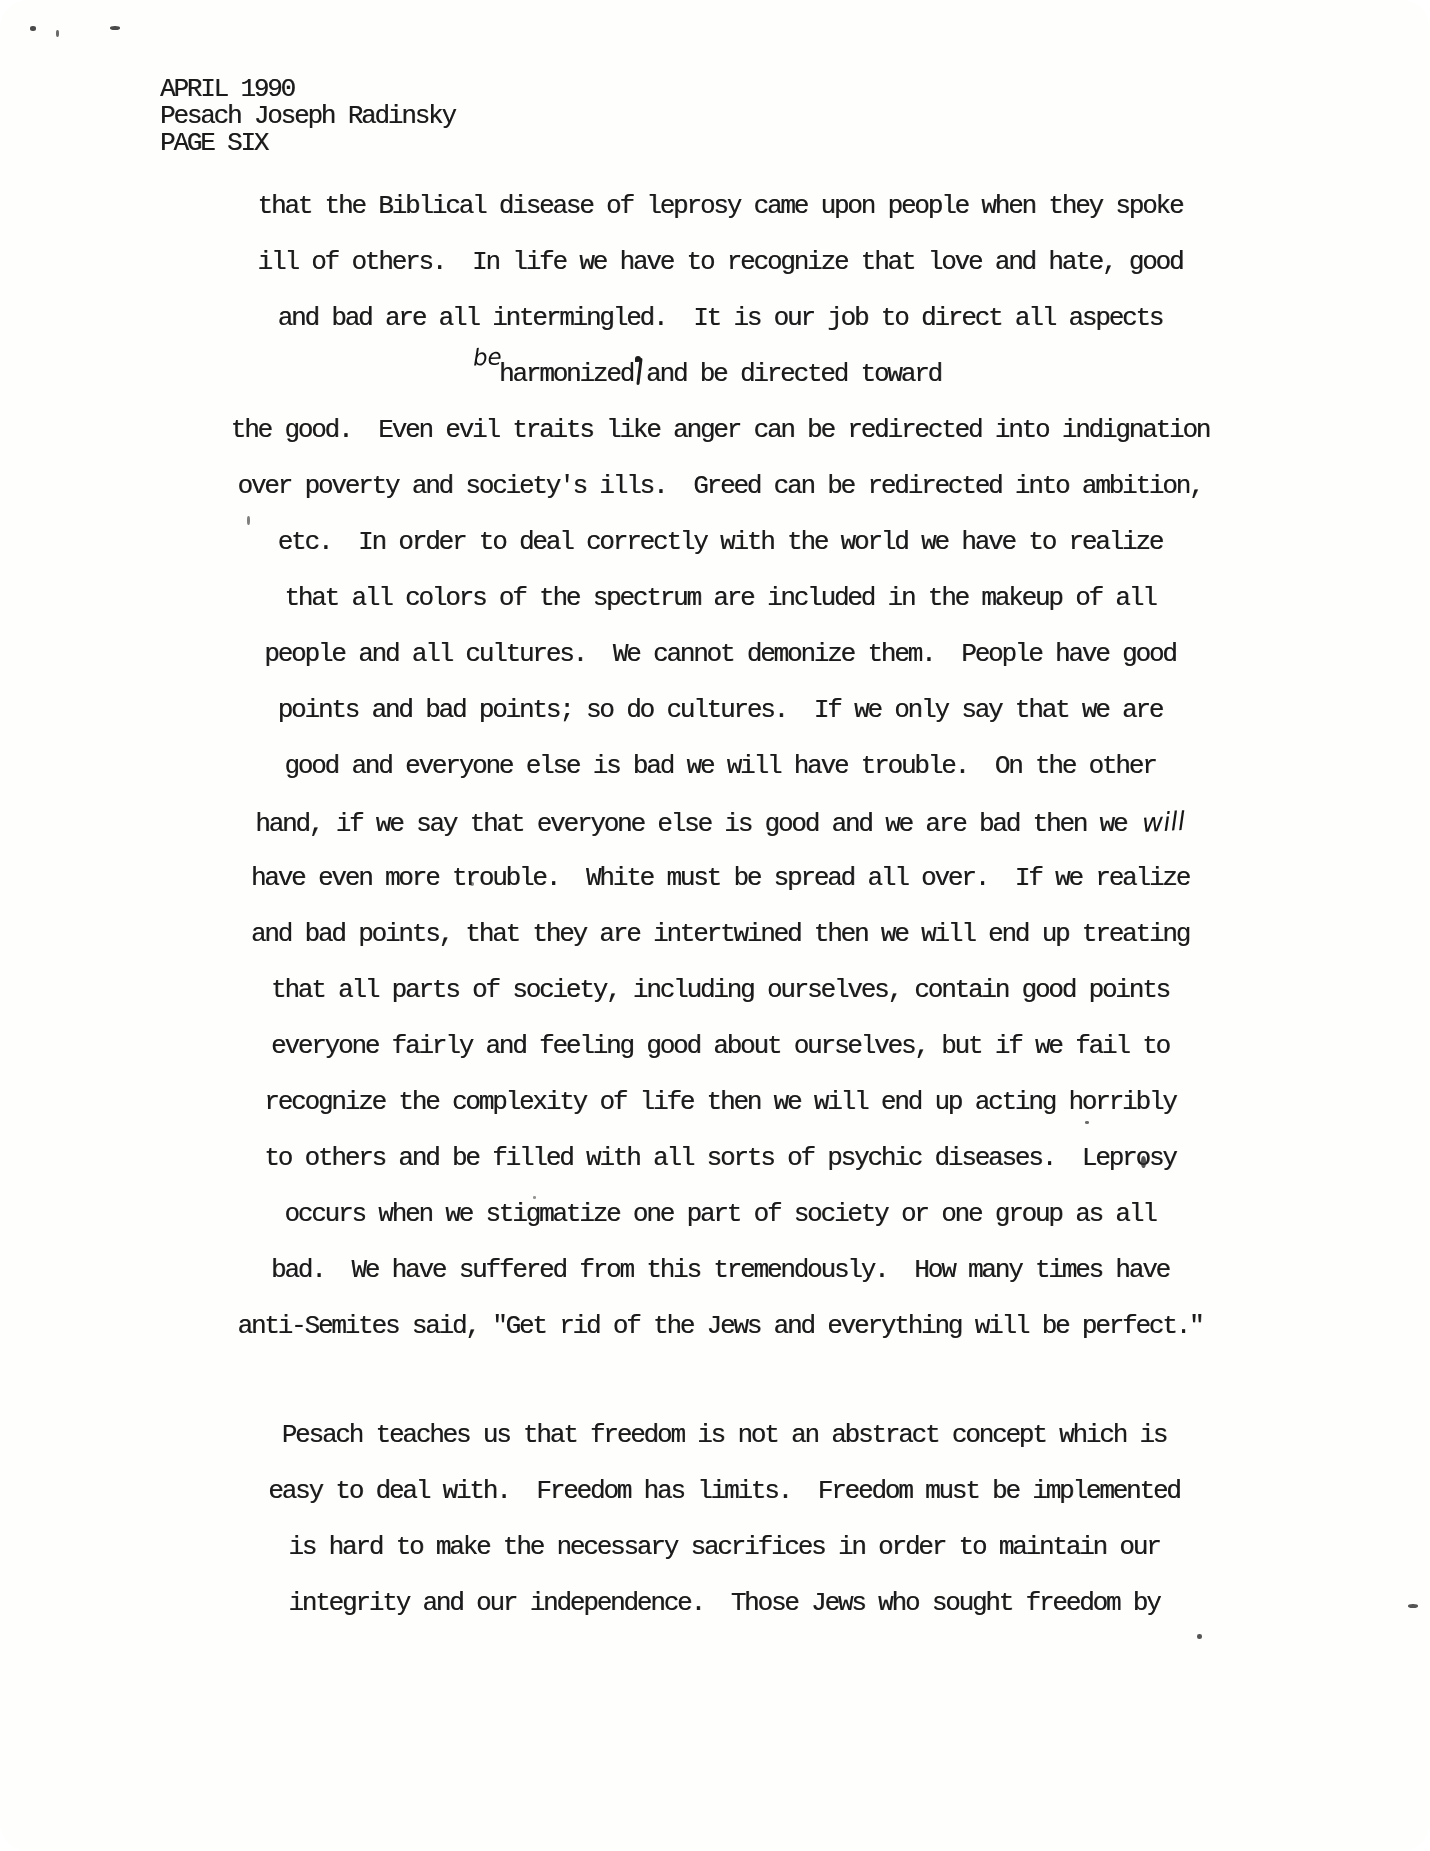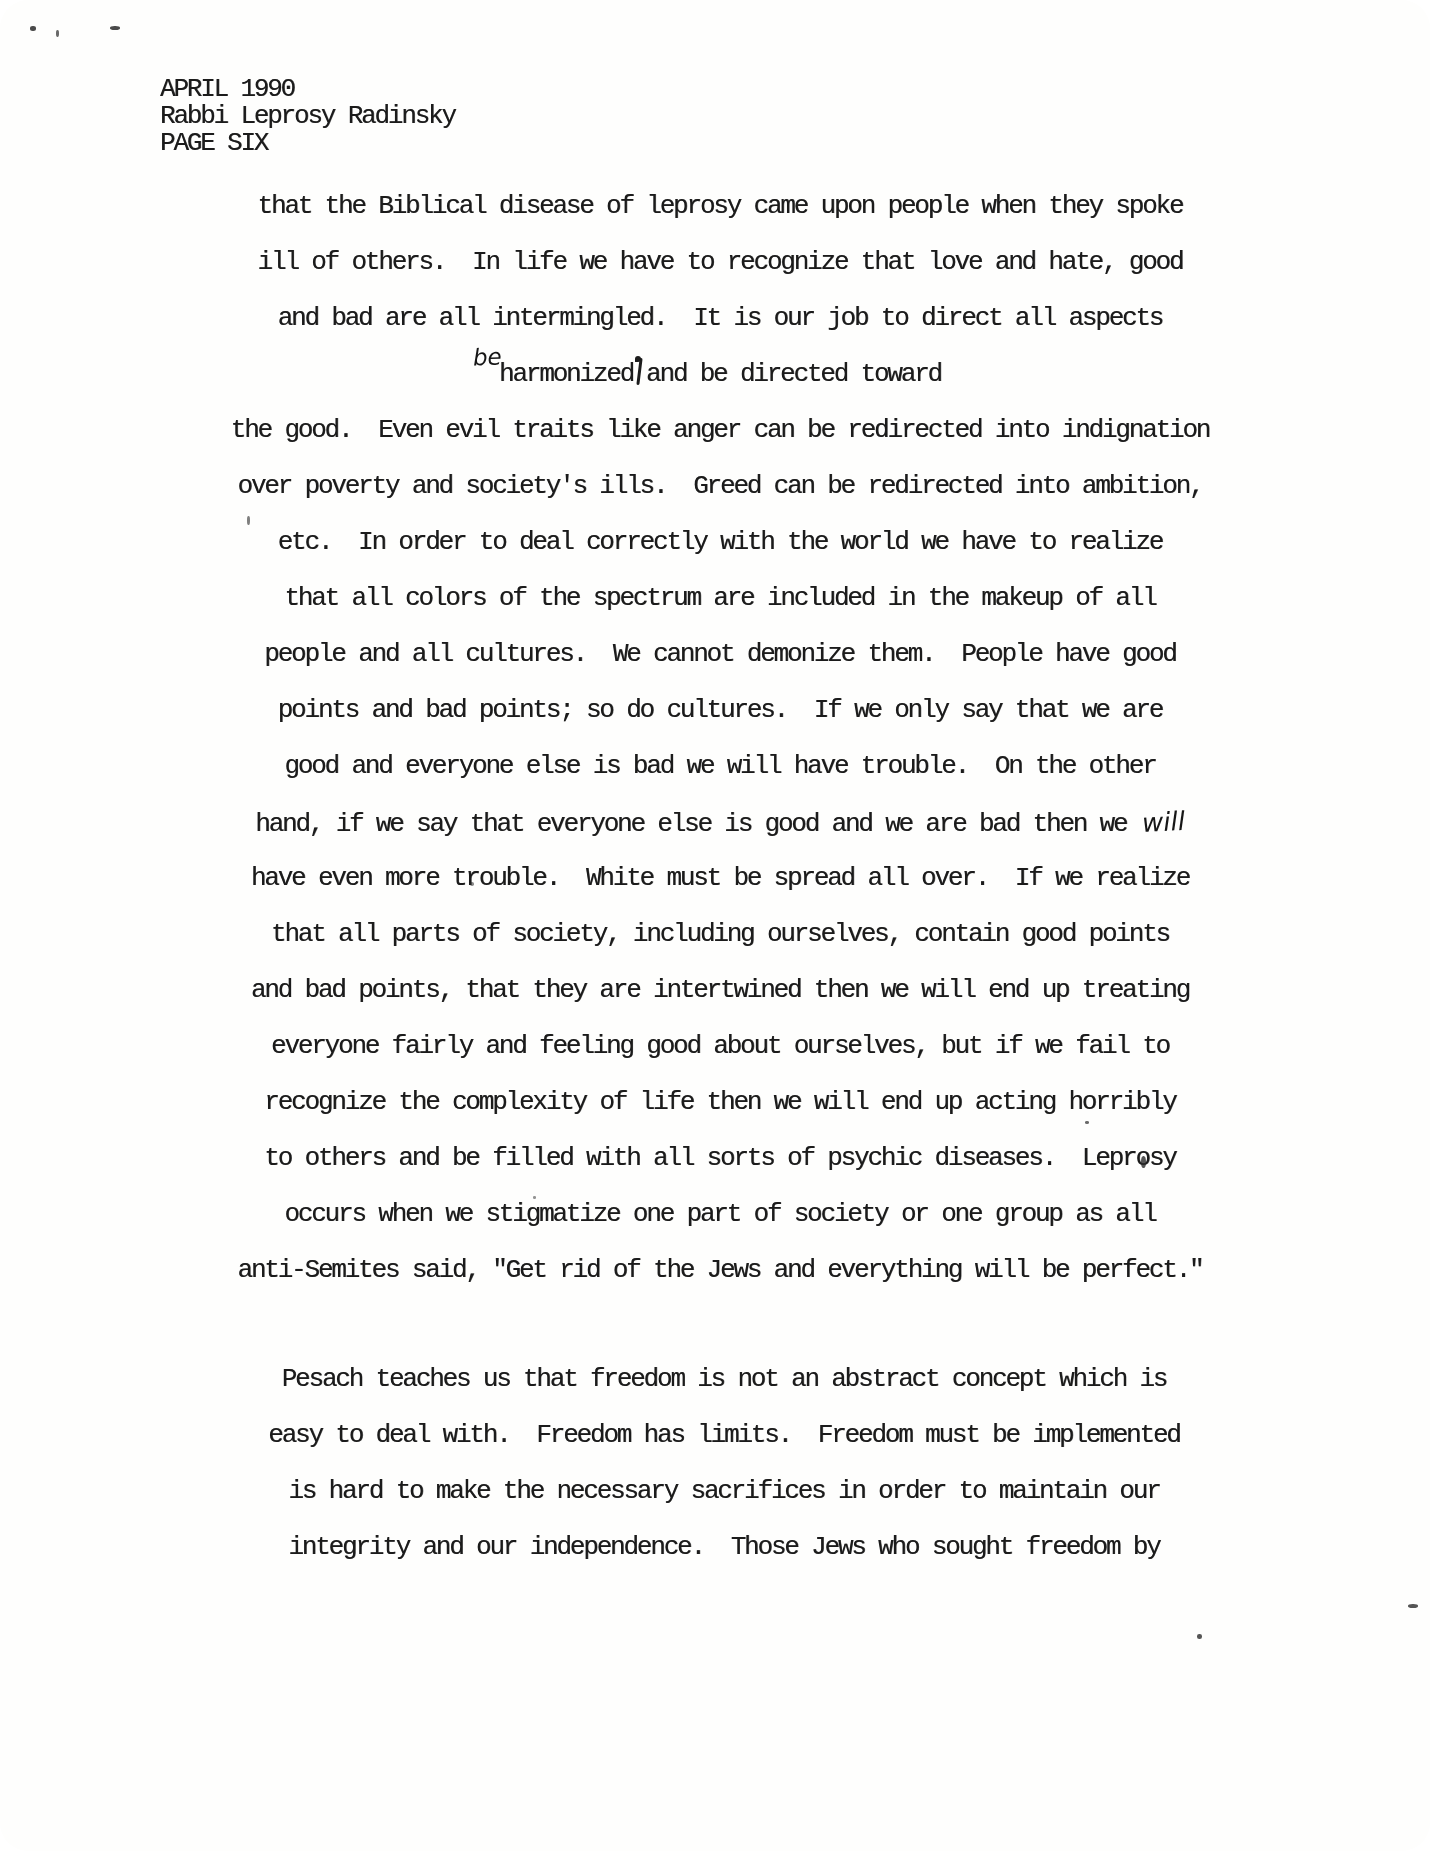--- a/index.html
+++ b/index.html
@@ -114,45 +114,46 @@
     border-radius: 45%;
   }
 </style>
 </head>
 <body>
 
 <div class="page">
 
   <div class="header typedblock">
     <div class="hline">APRIL 1990</div>
-    <div class="hline">Rabbi Leprosy Radinsky</div>
+    <div class="hline">Pesach Joseph Radinsky</div>
     <div class="hline">PAGE SIX</div>
   </div>
 
   <div class="docbody typedblock">
       <div class="paragraph">
         <div class="line">that the Biblical disease of leprosy came upon people when they spoke</div>
         <div class="line">ill of others.  In life we have to recognize that love and hate, good</div>
         <div class="line">and bad are all intermingled.  It is our job to direct all aspects</div>
         <div class="line"><span class="insert-anchor"><span class="insert-above hand">be</span></span><span>harmonized</span><span class="caret-stroke"></span><span>and be directed toward</span></div>
         <div class="line">the good.  Even evil traits like anger can be redirected into indignation</div>
         <div class="line">over poverty and society's ills.  Greed can be redirected into ambition,</div>
         <div class="line">etc.  In order to deal correctly with the world we have to realize</div>
         <div class="line">that all colors of the spectrum are included in the makeup of all</div>
         <div class="line">people and all cultures.  We cannot demonize them.  People have good</div>
         <div class="line">points and bad points; so do cultures.  If we only say that we are</div>
         <div class="line">good and everyone else is bad we will have trouble.  On the other</div>
         <div class="line"><span>hand, if we say that everyone else is good and we are bad then we </span><span class="hand hand-word">will</span></div>
         <div class="line">have even more trouble.  White must be spread all over.  If we realize</div>
+        <div class="line">and bad points, that they are intertwined then we will end up treating</div>
         <div class="line">that all parts of society, including ourselves, contain good points</div>
-        <div class="line">and bad points, that they are intertwined then we will end up treating</div>
         <div class="line">everyone fairly and feeling good about ourselves, but if we fail to</div>
         <div class="line">recognize the complexity of life then we will end up acting horribly</div>
         <div class="line">to others and be filled with all sorts of psychic diseases.  Leprosy</div>
         <div class="line">occurs when we stigmatize one part of society or one group as all</div>
+        <div class="line">bad.  We have suffered from this tremendously.  How many times have</div>
         <div class="line">anti-Semites said, "Get rid of the Jews and everything will be perfect."</div>
       </div>
       <div class="paragraph">
         <div class="line">Pesach teaches us that freedom is not an abstract concept which is</div>
         <div class="line">easy to deal with.  Freedom has limits.  Freedom must be implemented</div>
         <div class="line">is hard to make the necessary sacrifices in order to maintain our</div>
         <div class="line">integrity and our independence.  Those Jews who sought freedom by</div>
       </div>
     </div>
 

